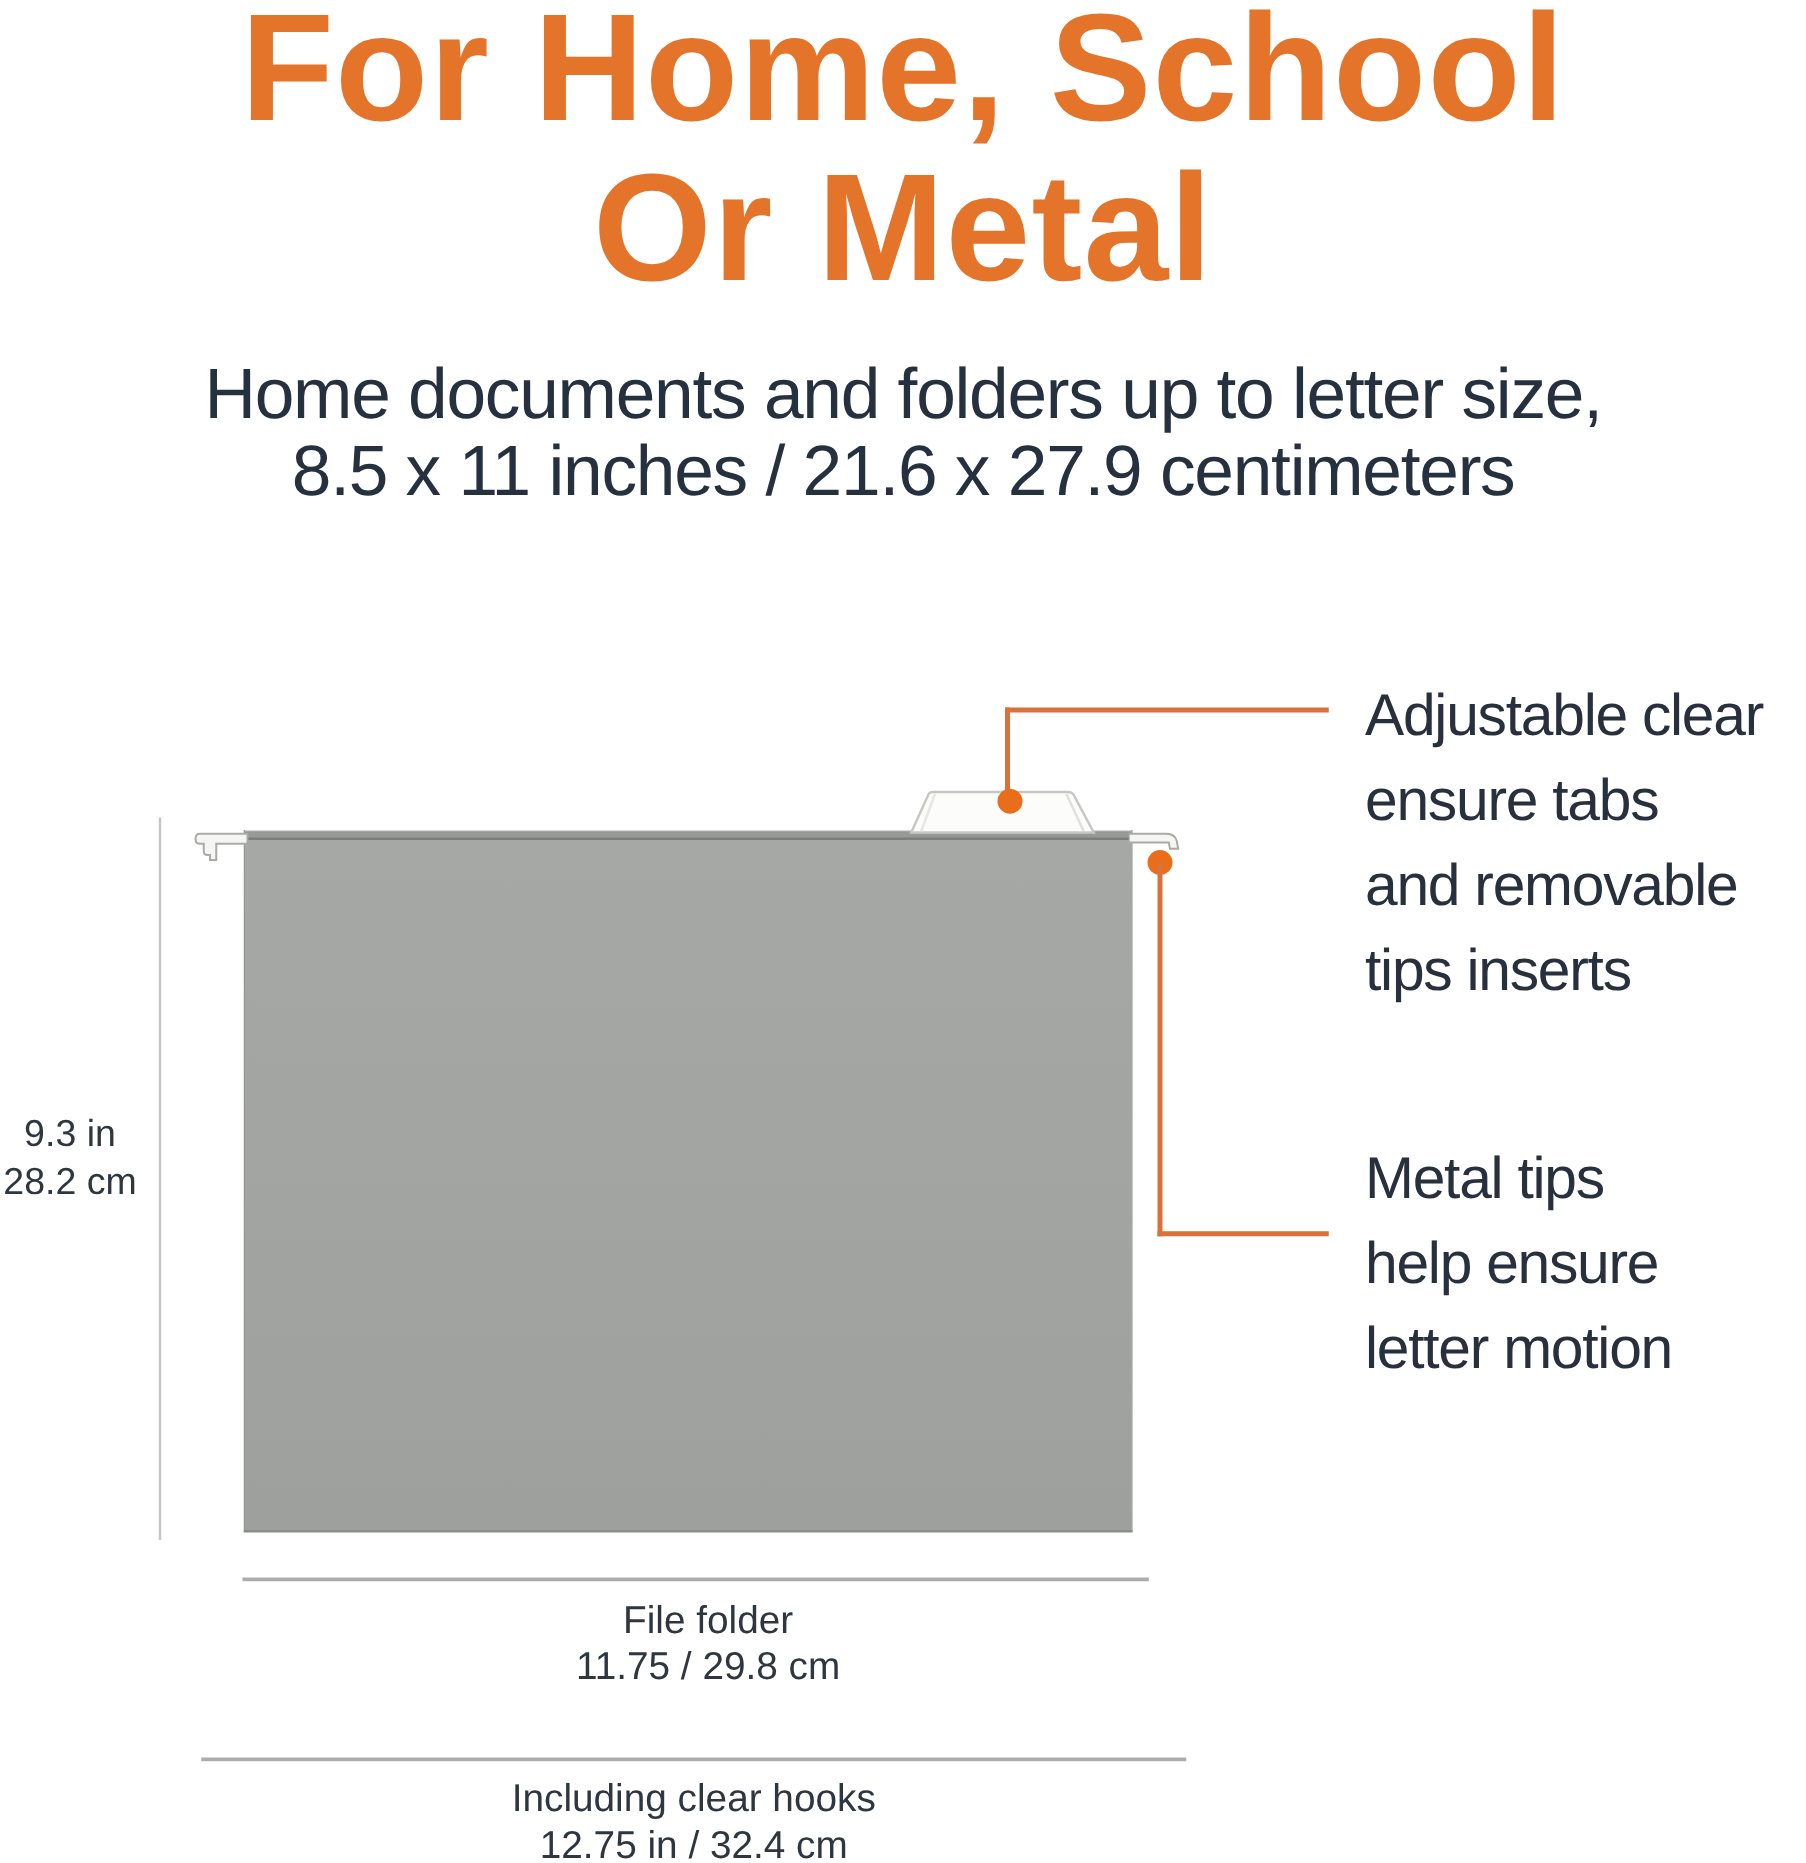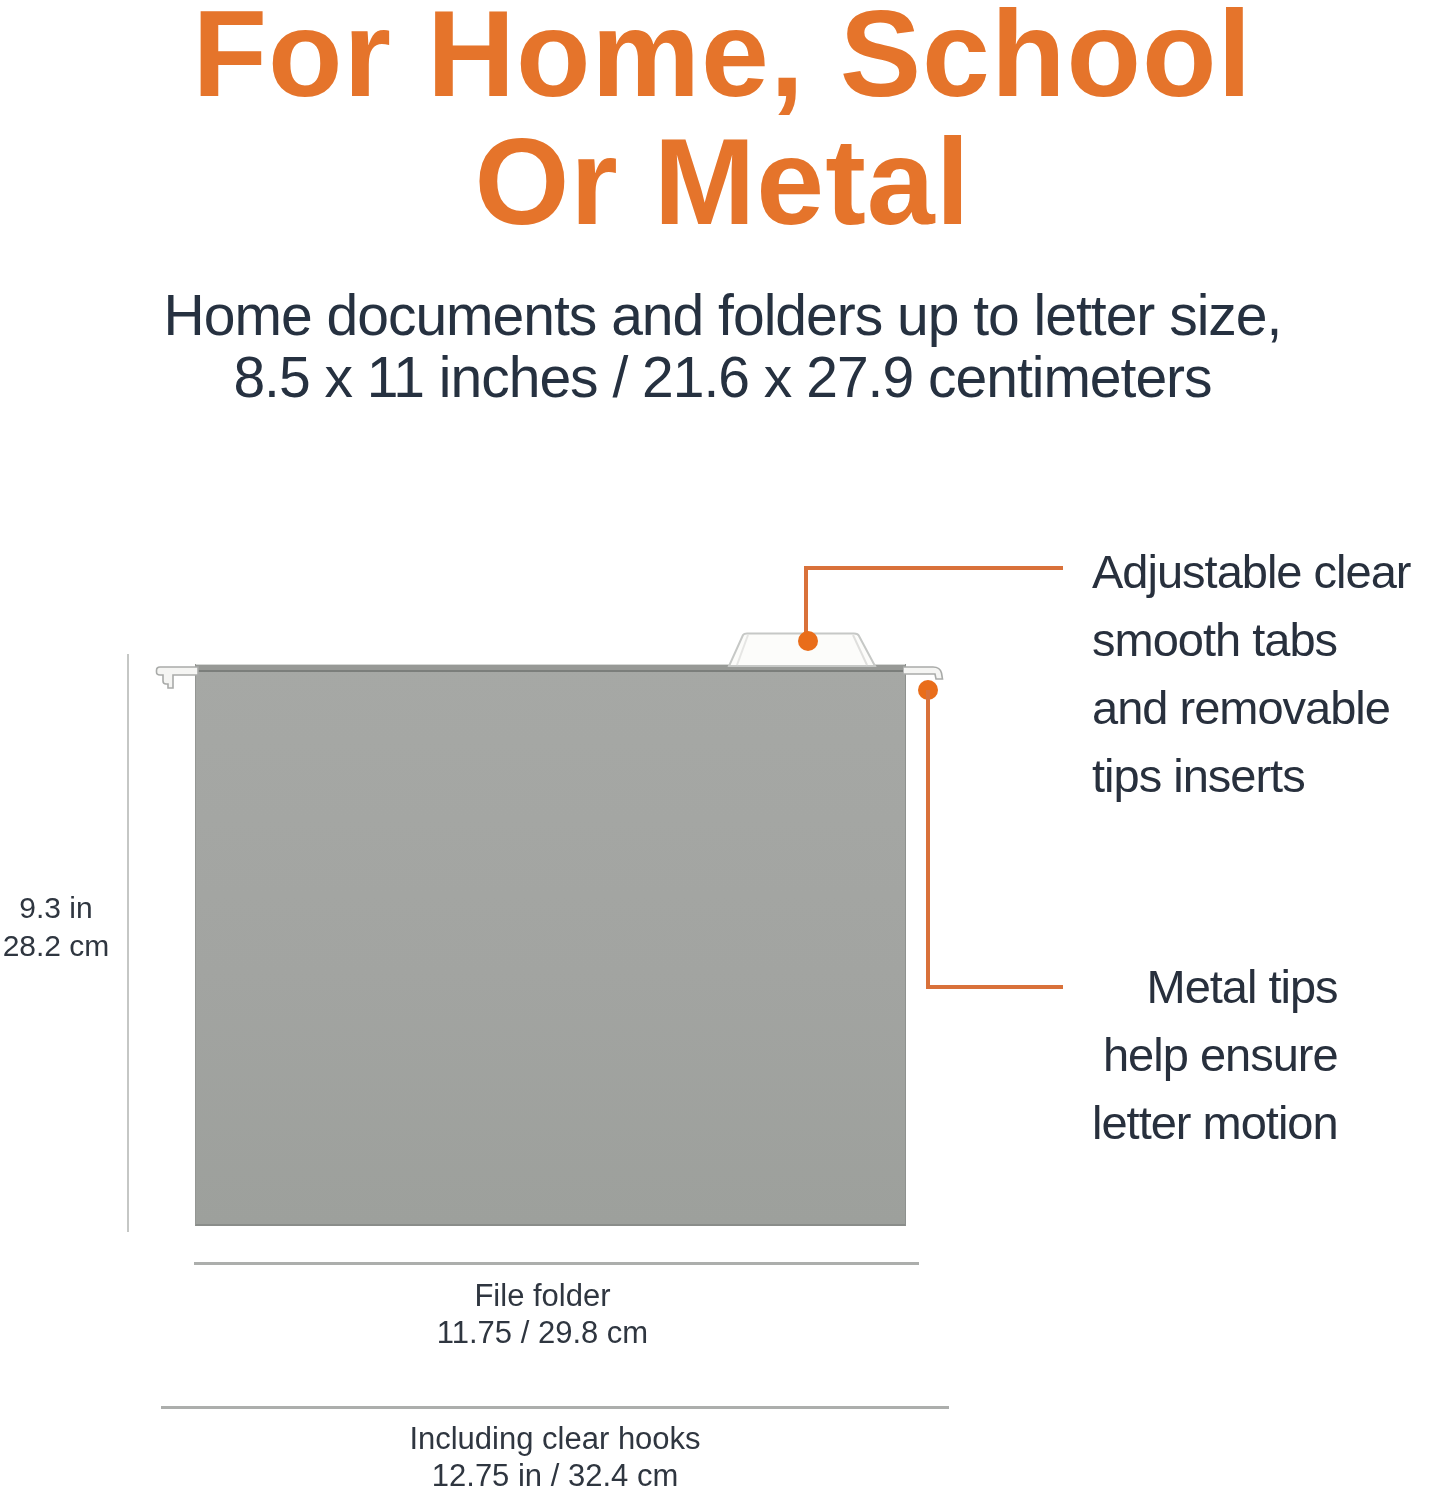--- a/index.html
+++ b/index.html
@@ -105,42 +105,42 @@
 
   <svg class="abs" style="left:903px;top:664px;" width="42" height="24" viewBox="0 0 42 24">
     <path d="M0 3 L30 3 Q37 3 38.5 9 L39.5 15 L33 15 L32 10 L0 10 Z" fill="#F5F5F3" stroke="#A9ABA9" stroke-width="1.6"></path>
   </svg>
 
   <div class="abs callout-line" style="left:804px;top:566px;width:259px;height:4px;"></div>
   <div class="abs callout-line" style="left:804px;top:566px;width:4px;height:72px;"></div>
   <div class="abs callout-dot" style="left:798px;top:631px;"></div>
   <div class="abs callout-text" style="left:1092px;top:538px;">
     <div>Adjustable clear</div>
-    <div>smooth tabs</div>
+    <div>ensure tabs</div>
     <div>and removable</div>
     <div>tips inserts</div>
   </div>
 
   <div class="abs callout-dot" style="left:918px;top:680px;"></div>
   <div class="abs callout-line" style="left:926px;top:690px;width:4px;height:299px;"></div>
   <div class="abs callout-line" style="left:926px;top:985px;width:137px;height:4px;"></div>
-  <div class="abs callout-text" style="left:1092px;top:953px;text-align:right;">
+  <div class="abs callout-text" style="left:1092px;top:908px;">
     <div>Metal tips</div>
     <div>help ensure</div>
     <div>letter motion</div>
   </div>
 
   <div class="abs dim-vline"></div>
   <div class="abs dim-label" style="left:0;top:889px;width:112px;">
     <div>9.3 in</div>
     <div>28.2 cm</div>
   </div>
 
   <div class="abs dim-hline" style="left:194px;top:1262px;width:725px;"></div>
-  <div class="abs dim-label dim-label-small" style="left:180px;top:1277px;width:725px;text-align:center;">
+  <div class="abs dim-label dim-label-small" style="left:204px;top:1277px;width:725px;text-align:center;">
     <div>File folder</div>
     <div>11.75 / 29.8 cm</div>
   </div>
 
   <div class="abs dim-hline" style="left:161px;top:1406px;width:788px;"></div>
   <div class="abs dim-label dim-label-small" style="left:161px;top:1420px;width:788px;">
     <div>Including clear hooks</div>
     <div>12.75 in / 32.4 cm</div>
   </div>
 

